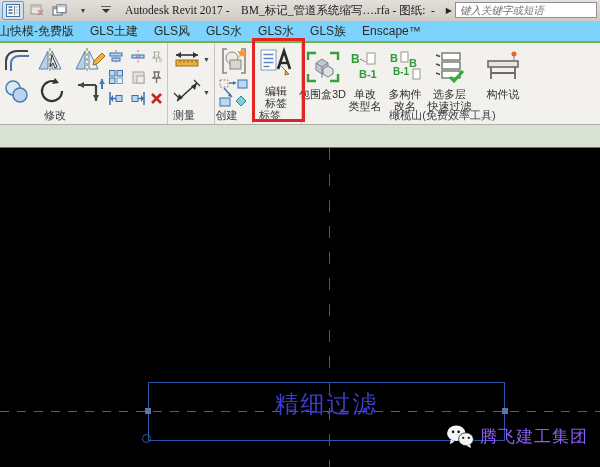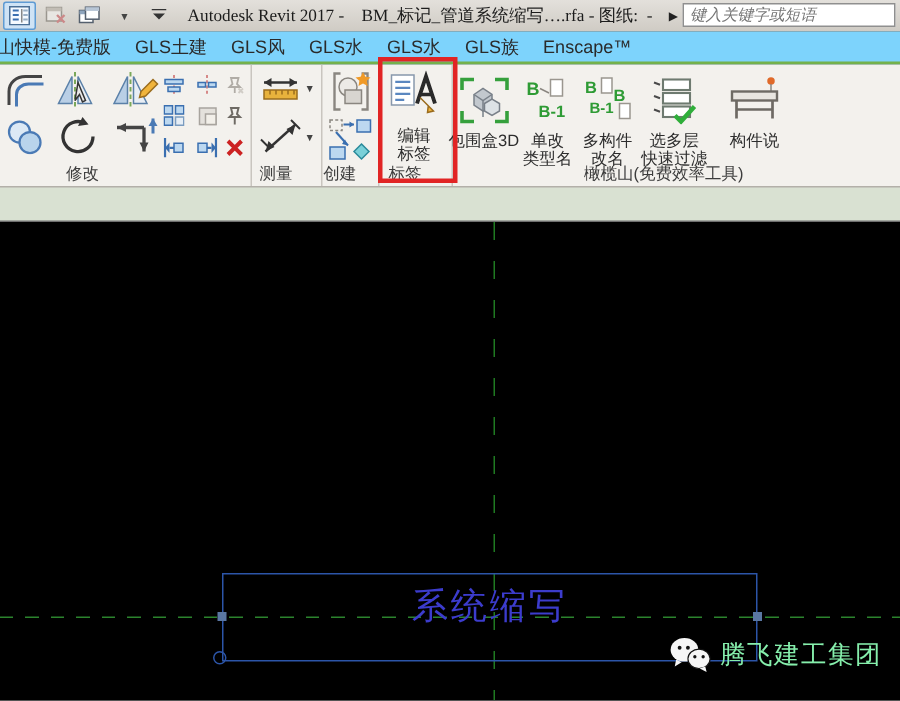--- a/index.html
+++ b/index.html
@@ -64,21 +64,21 @@
   .selbox{position:absolute;left:148px;top:234px;width:357px;height:59px;
     border:1px solid #2c55a8;box-sizing:border-box;}
   .handle{position:absolute;width:6px;height:6px;background:#5a77a3;}
   .h-left{left:145px;top:260px;}
   .h-right{left:502px;top:260px;}
   .rotcircle{position:absolute;left:142px;top:286px;width:9px;height:9px;border:1.5px solid #2c55a8;
     border-radius:50%;box-sizing:border-box;}
   .taglabel{position:absolute;left:148px;top:240px;width:357px;text-align:center;
     font-size:24px;letter-spacing:2px;color:#3c3ccd;font-weight:500;}
   .watermark{position:absolute;right:12px;top:276px;display:flex;align-items:center;gap:6px;}
-  .watermark span{font-size:17px;color:#86efac;letter-spacing:1px;}
+  .watermark span{font-size:17px;color:#8b5cf6;letter-spacing:1px;}
 
   svg{display:block;}
 </style>
 </head>
 <body>
 
 <div id="app">
 
   <div class="titlebar">
     <div class="qat">
@@ -375,21 +375,21 @@
 
   <div class="optstrip"></div>
 
   <div class="canvas">
     <div class="vguide"></div>
     <div class="hguide"></div>
     <div class="selbox"></div>
     <div class="handle h-left"></div>
     <div class="handle h-right"></div>
     <div class="rotcircle"></div>
-    <div class="taglabel">系统缩写</div>
+    <div class="taglabel">精细过滤</div>
     <div class="watermark">
       <svg width="28" height="24" viewBox="0 0 30 26">
         <ellipse cx="11" cy="10" rx="10" ry="8.5" fill="#f5f5f5"></ellipse>
         <path d="M5 17l-1 5 5-3z" fill="#f5f5f5"></path>
         <circle cx="7.5" cy="8.5" r="1.4" fill="#111"></circle>
         <circle cx="13.5" cy="8.5" r="1.4" fill="#111"></circle>
         <ellipse cx="21.5" cy="16.5" rx="8" ry="7" fill="#f5f5f5" stroke="#111" stroke-width="0.8"></ellipse>
         <path d="M26 22l1 4-5-2.5z" fill="#f5f5f5"></path>
         <circle cx="18.5" cy="15" r="1.2" fill="#111"></circle>
         <circle cx="24.5" cy="15" r="1.2" fill="#111"></circle>

